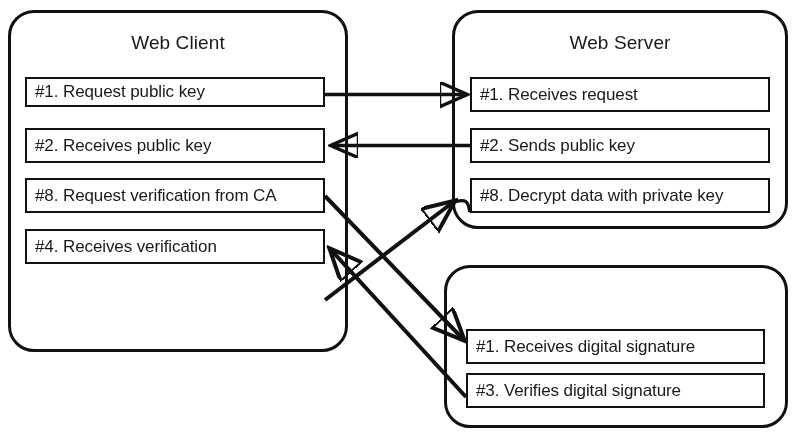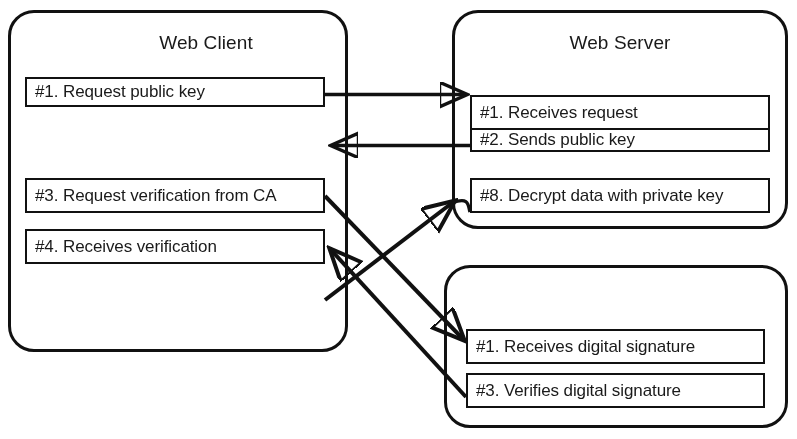--- a/index.html
+++ b/index.html
@@ -58,31 +58,32 @@
     stroke: #111111;
     fill: none;
   }
 </style>
 </head>
 <body>
 
 <div id="canvas">
 
   <div class="group-box" style="left:8px; top:10px; width:340px; height:342px;"></div>
-  <div class="group-title" style="left:8px; top:32px; width:340px;padding-left:28px;">Web Client</div>
+  <div class="group-title" style="left:8px; top:32px; width:340px;">Web Client</div>
 
   <div class="step-box" style="left:25px; top:77px; width:300px; height:30px;">#1. Request public key</div>
-  <div class="step-box" style="left:25px; top:178px; width:300px; height:35px;">#3. Request verification from CA</div>
+  <div class="step-box" style="left:25px; top:128px; width:300px; height:35px;">#2. Receives public key</div>
+  <div class="step-box" style="left:25px; top:178px; width:300px; height:35px;">#8. Request verification from CA</div>
   <div class="step-box" style="left:25px; top:229px; width:300px; height:35px;text-align:center;">#4. Receives verification</div>
 
   <div class="group-box" style="left:452px; top:10px; width:336px; height:219px;"></div>
   <div class="group-title" style="left:452px; top:32px; width:336px;">Web Server</div>
 
-  <div class="step-box" style="left:470px; top:77px; width:300px; height:35px;margin-top:18px;">#1. Receives request</div>
-  <div class="step-box" style="left:470px; top:128px; width:300px; height:24px;">#2. Sends public key</div>
+  <div class="step-box" style="left:470px; top:77px; width:300px; height:35px;">#1. Receives request</div>
+  <div class="step-box" style="left:470px; top:128px; width:300px; height:35px;">#2. Sends public key</div>
   <div class="step-box" style="left:470px; top:178px; width:300px; height:35px;">#8. Decrypt data with private key</div>
 
   <div class="group-box" style="left:444px; top:265px; width:344px; height:163px;"></div>
 
   <div class="step-box" style="left:466px; top:329px; width:299px; height:35px;">#1. Receives digital signature</div>
   <div class="step-box" style="left:466px; top:373px; width:299px; height:35px;">#3. Verifies digital signature</div>
 
   <svg id="arrows" viewBox="0 0 797 439">
     <defs>
       <marker id="ah" markerWidth="9" markerHeight="9" refX="7.2" refY="3.6" orient="auto" markerUnits="strokeWidth">

